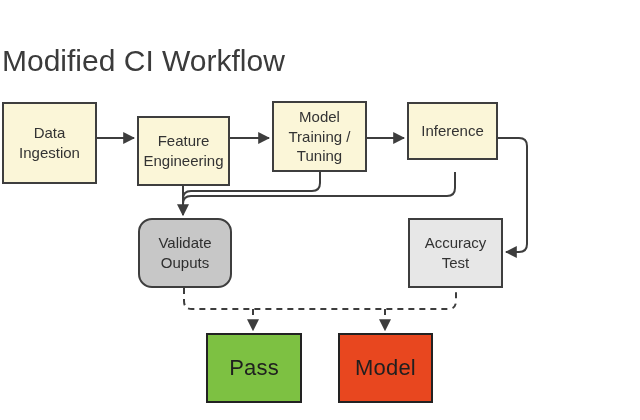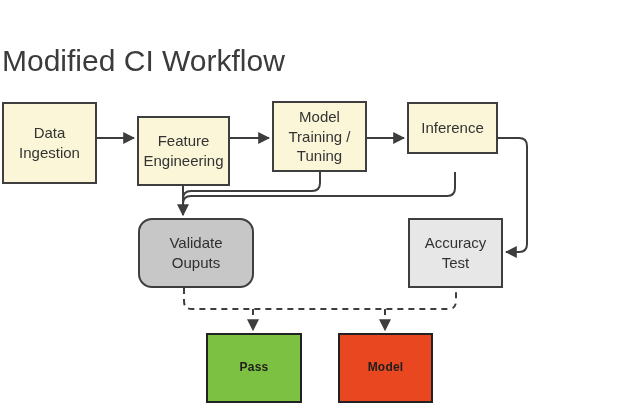--- a/index.html
+++ b/index.html
@@ -17,26 +17,26 @@
   svg.connectors path.dashed{stroke-dasharray:6 5;}
   svg.connectors .arrowhead{fill:var(--line-color,#3d3d3d);stroke:none;}
   .node{
     position:absolute;z-index:2;display:flex;align-items:center;justify-content:center;
     text-align:center;border:2px solid #3e3e3e;box-sizing:border-box;
     font-size:15px;line-height:1.32;color:#333;padding:2px 6px;
   }
   .node-data-ingestion   {left:2px;  top:102px;width:95px;height:82px;}
   .node-feature-engineering{left:137px;top:116px;width:93px;height:70px;}
   .node-model-training   {left:272px;top:101px;width:95px;height:71px;}
-  .node-inference        {left:407px;top:102px;width:91px;height:52px;}
-  .node-validate-outputs {left:138px;top:218px;width:116px;height:70px;border-radius:14px;}
+  .node-inference        {left:407px;top:102px;width:91px;height:58px;}
+  .node-validate-outputs {left:138px;top:218px;width:94px;height:70px;border-radius:14px;}
   .node-accuracy-test    {left:408px;top:218px;width:95px;height:70px;}
   .node-pass             {left:206px;top:333px;width:96px;height:70px;border-color:#222;}
   .node-fail             {left:338px;top:333px;width:95px;height:70px;border-color:#222;}
-  .node-pass .node-label,.node-fail .node-label{font-weight:bold;font-size:12px;letter-spacing:.2px;color:#1f1f1f;}
+  .node-pass .node-label,.node-fail .node-label{font-weight:normal;font-size:22px;letter-spacing:.2px;color:#1f1f1f;}
 </style>
 </head>
 <body>
 
 <div class="canvas">
 
   <h1 class="title">Modified CI Workflow</h1>
 
   <svg class="connectors" width="640" height="420" viewBox="0 0 640 420" style="--line-color: #3d3d3d;">
     <defs>

